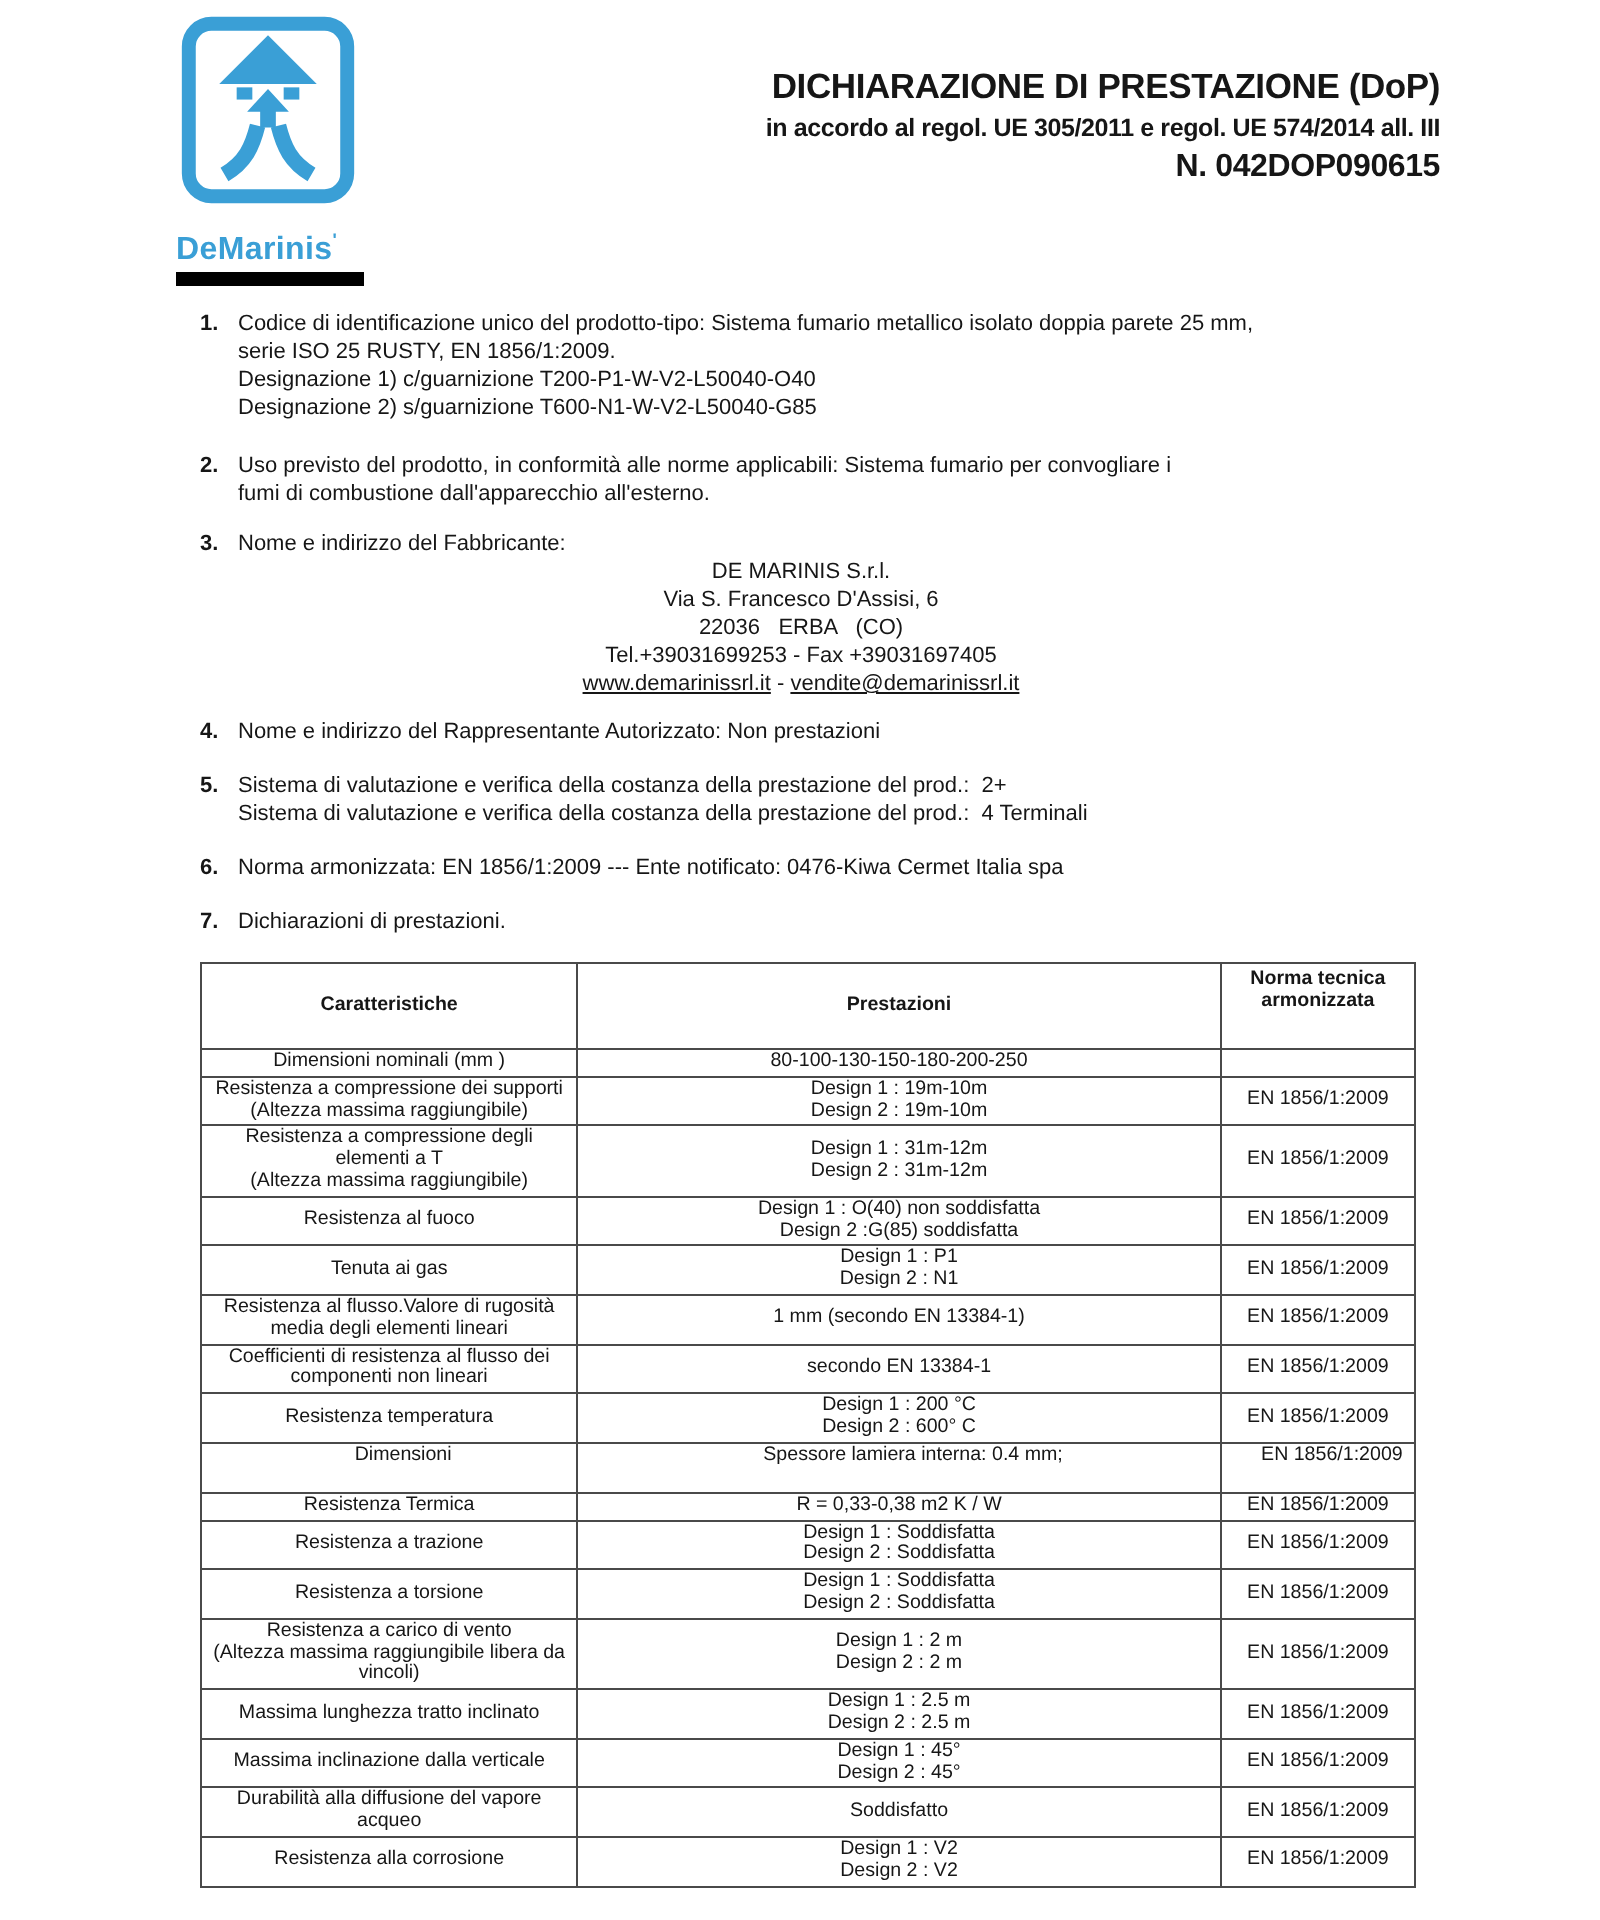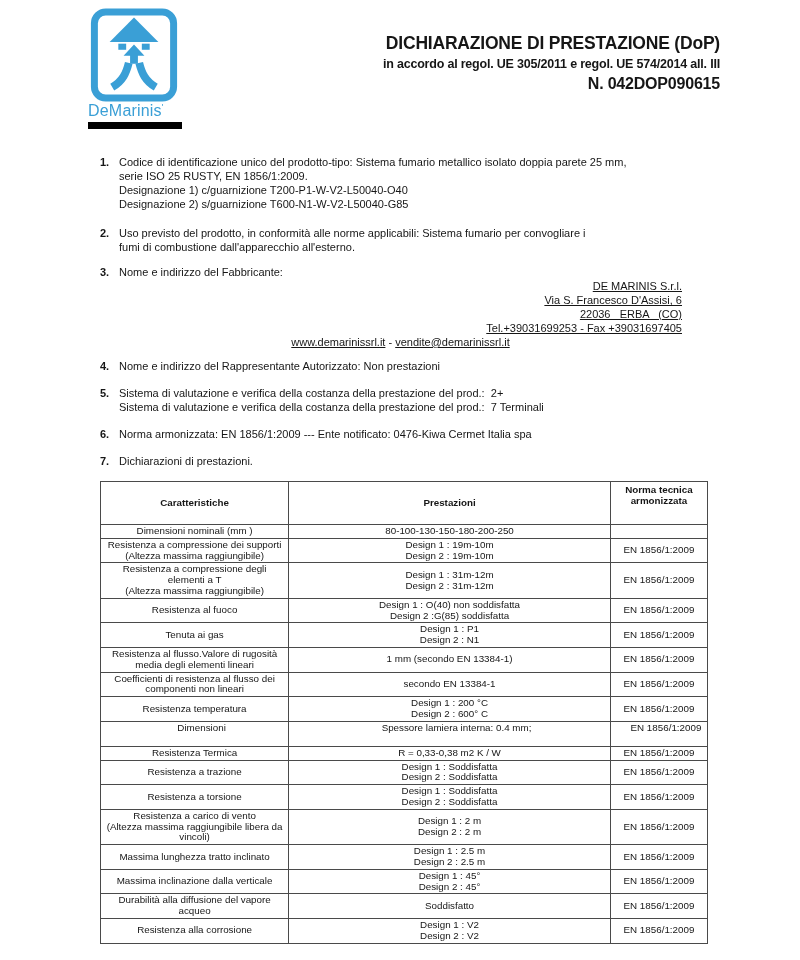--- a/index.html
+++ b/index.html
@@ -5,41 +5,41 @@
   html,body { margin:0; padding:0; background:#e8e8e8; }
   .page {
     position:relative; width:800px; height:960px; margin:0 auto;
     background:#ffffff; overflow:hidden;
     font-family:"Liberation Sans", sans-serif; color:#161616;
   }
 
   
   .logo-wrap { position:absolute; left:88px; top:8px; width:94px; color:var(--logo-blue,#3A9FD6); }
   .logo-svg { display:block; width:92px; height:94px; }
-  .brand-line { font-weight:normal; font-size:16px; letter-spacing:0.2px; margin-top:0; white-space:nowrap; }
+  .brand-line { font-weight:bold; font-size:16px; letter-spacing:0.2px; margin-top:13px; white-space:nowrap; }
   .brand-mark { font-size:9px; vertical-align:super; }
   .brand-bar { height:7px; background:#000; margin-top:2px; width:94px; }
 
   
   .title-block { position:absolute; top:33px; right:80px; text-align:right; letter-spacing:-0.2px; }
   .doc-title    { font-size:17.5px; font-weight:bold; }
   .doc-subtitle { font-size:12.5px; font-weight:bold; margin-top:3px; }
   .doc-number   { font-size:16px;   font-weight:bold; margin-top:4px; }
 
   
   .content { position:absolute; left:100px; top:155px; width:612px; font-size:11px; line-height:14px; }
   .item { display:flex; margin-bottom:13px; }
   .item.mb15 { margin-bottom:15px; }
   .item.mb11 { margin-bottom:11px; }
   .item.mb10 { margin-bottom:10px; }
   .item-num { flex:none; width:19px; font-weight:bold; }
   .item-body { flex:1; }
   b, .bold { font-weight:normal; }
   .pre { white-space:pre-wrap; }
-  .addr { text-align:right; white-space:pre-wrap; margin-right:30px;text-decoration:underline; }
+  .addr { text-align:center; white-space:pre-wrap; margin-right:30px; }
   .addr-links { text-align:center; margin-right:30px; }
   .doc-link { color:#161616; text-decoration:underline; }
 
   
   table.dop { width:608px; border-collapse:collapse; margin-top:11px; table-layout:fixed;
               font-size:9.8px; line-height:10.8px; }
   .dop th, .dop td { border:1px solid #4a4a4a; padding:1px 2px; text-align:center;
                      vertical-align:middle; white-space:pre-line; overflow:hidden; }
   .dop thead th { height:38px; font-weight:bold; }
   .dop thead th.norma-h { vertical-align:top; padding-top:3px; }
@@ -108,21 +108,21 @@
       <span class="item-num">4.</span>
       <div class="item-body">
         <div><b>Nome e indirizzo del Rappresentante Autorizzato</b><span class="pre">: Non prestazioni</span></div>
       </div>
     </div>
 
     <div class="item">
       <span class="item-num">5.</span>
       <div class="item-body">
         <div><b>Sistema di valutazione e verifica della costanza della prestazione del prod.:</b><span class="pre">&nbsp; <span>2+</span></span></div>
-        <div><b>Sistema di valutazione e verifica della costanza della prestazione del prod.:</b><span class="pre">&nbsp; <span>7 Terminali</span></span></div>
+        <div><b>Sistema di valutazione e verifica della costanza della prestazione del prod.:</b><span class="pre">&nbsp; <span>4 Terminali</span></span></div>
       </div>
     </div>
 
     <div class="item">
       <span class="item-num">6.</span>
       <div class="item-body">
         <div><b>Norma armonizzata:</b><span class="pre"> EN 1856/1:2009 --- </span><b>Ente notificato</b><span class="pre">: 0476-Kiwa Cermet Italia spa</span></div>
       </div>
     </div>
 

